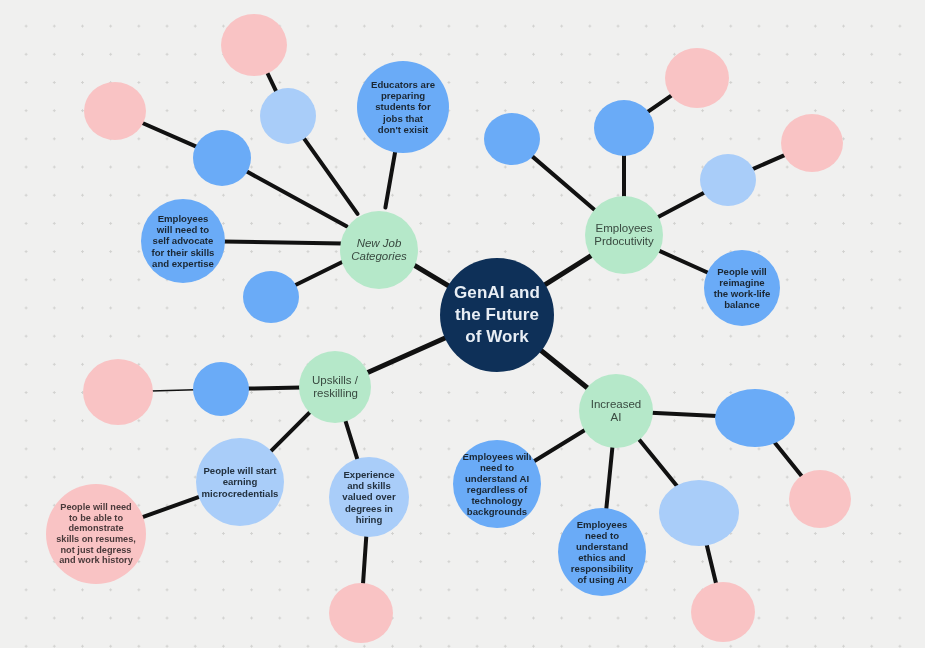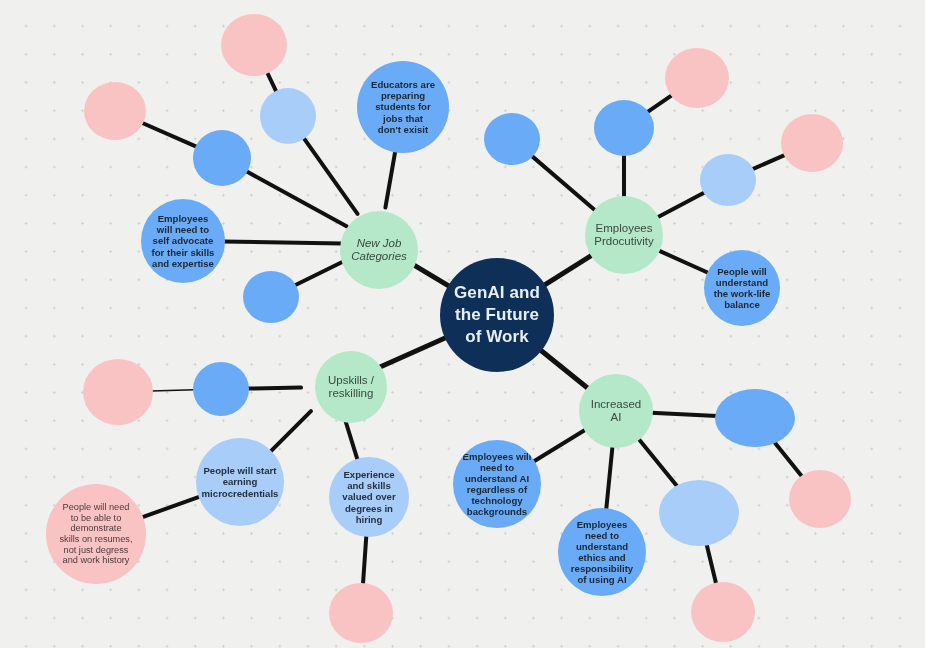--- a/index.html
+++ b/index.html
@@ -60,21 +60,21 @@
   .node-leaf-lblue {
     background: #a9cdf9;
     color: #23313f;
     font-size: 9.6px;
     font-weight: 600;
   }
   .node-leaf-pink {
     background: #f9c3c4;
     color: #4a3a3b;
     font-size: 9.2px;
-    font-weight: 400;
+    font-weight: 700;
   }
   .node-label {
     display: block;
     padding: 0 5px;
     white-space: pre-line;
   }
 </style>
 </head>
 <body>
 
@@ -142,21 +142,21 @@
       </div>
       <div class="node node-leaf-blue" style="left: 141px; top: 199px; width: 84px; height: 84px; background: rgb(106, 171, 247);">
         <span class="node-label">Employees
 will need to
 self advocate
 for their skills
 and expertise</span>
       </div>
       <div class="node node-leaf-blue" style="left: 704px; top: 250px; width: 76px; height: 76px; background: rgb(106, 171, 247);">
         <span class="node-label">People will
-understand
+reimagine
 the work-life
 balance</span>
       </div>
       <div class="node node-leaf-lblue" style="left: 196px; top: 438px; width: 88px; height: 88px; background: rgb(169, 205, 249);">
         <span class="node-label">People will start
 earning
 microcredentials</span>
       </div>
       <div class="node node-leaf-lblue" style="left: 329px; top: 457px; width: 80px; height: 80px; background: rgb(169, 205, 249);">
         <span class="node-label">Experience
@@ -190,21 +190,21 @@
 of using AI</span>
       </div>
       <div class="node node-branch" style="left: 340px; top: 211px; width: 78px; height: 78px; background: rgb(181, 232, 201); font-style: italic;">
         <span class="node-label">New Job
 Categories</span>
       </div>
       <div class="node node-branch" style="left: 585px; top: 196px; width: 78px; height: 78px; background: rgb(181, 232, 201);">
         <span class="node-label">Employees
 Prdocutivity</span>
       </div>
-      <div class="node node-branch" style="left: 315px; top: 351px; width: 72px; height: 72px; background: rgb(181, 232, 201);">
+      <div class="node node-branch" style="left: 299px; top: 351px; width: 72px; height: 72px; background: rgb(181, 232, 201); text-align: right;">
         <span class="node-label">Upskills /
 reskilling</span>
       </div>
       <div class="node node-branch" style="left: 579px; top: 374px; width: 74px; height: 74px; background: rgb(181, 232, 201);">
         <span class="node-label">Increased
 AI</span>
       </div>
     </div>
 </div>
 

